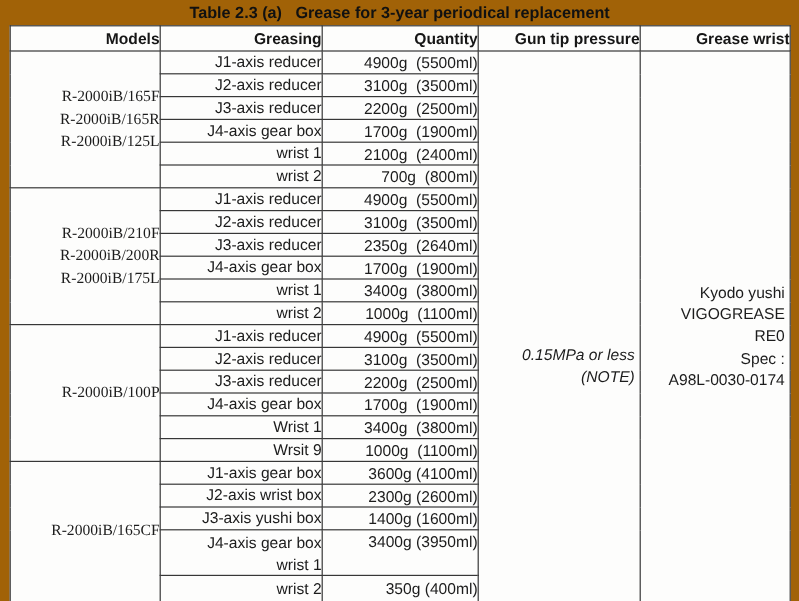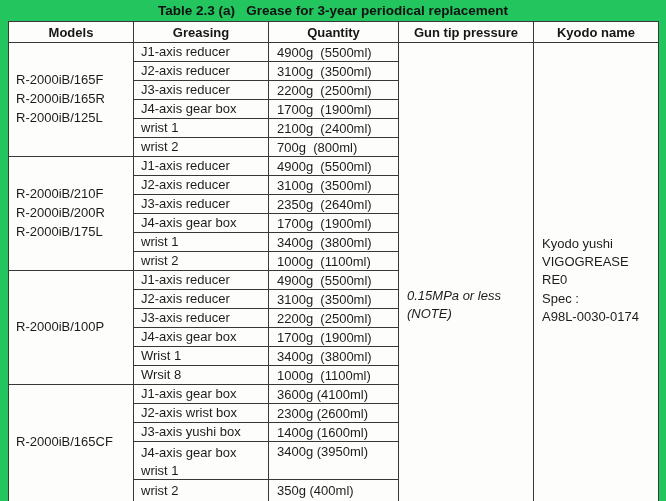--- a/index.html
+++ b/index.html
@@ -7,21 +7,21 @@
     padding: 0;
     background: #fbfbfa;
     font-family: "Liberation Sans", sans-serif;
     color: #1c1c1c;
   }
   .page {
     position: relative;
     width: 666px;
     height: 501px;
     overflow: hidden;
-    background: #22c55e;
+    background: #a16207;
   }
   .title {
     padding-top: 3px;
     text-align: center;
     font-size: 13.5px;
     font-weight: bold;
     color: #111;
     white-space: pre;
   }
   table.grease-table {
@@ -29,39 +29,41 @@
     table-layout: fixed;
     width: 650px;
     margin: 3px 0 0 8px;
     background: #fdfdfc;
   }
   th, td {
     border: 1px solid #373737;
     padding: 0;
     font-size: 13px;
     overflow: hidden;
+    text-align: right;
   }
   table.grease-table {
     border-bottom: 2px solid #222;
   }
   th {
     height: 20px;
     font-weight: bold;
-    text-align: center;
+    text-align: right;
     color: #161616;
   }
   tr.row { height: 19px; }
   tr.row-tall { height: 37px; }
   tr.row-last { height: 22px; }
 
   td.models {
     padding-left: 7px;
     vertical-align: middle;
     white-space: pre-line;
     line-height: 1.45;
+    font-family: Liberation Serif, serif;
   }
   td.greasing {
     padding-left: 7px;
     vertical-align: middle;
     white-space: pre-line;
     line-height: 1.35;
   }
   td.quantity {
     padding-left: 8px;
     vertical-align: middle;
@@ -100,21 +102,21 @@
       <col style="width:130px">
       <col style="width:135px">
       <col style="width:125px">
     </colgroup>
     <thead>
       <tr>
         <th>Models</th>
         <th>Greasing</th>
         <th>Quantity</th>
         <th>Gun tip pressure</th>
-        <th>Kyodo name</th>
+        <th>Grease wrist</th>
       </tr>
     </thead>
     <tbody>
 
       <tr class="row">
         <td class="models" rowspan="6">R-2000iB/165F
 R-2000iB/165R
 R-2000iB/125L</td>
         <td class="greasing">J1-axis reducer</td>
         <td class="quantity">4900g  (5500ml)</td>
@@ -189,21 +191,21 @@
       </tr>
       <tr class="row">
         <td class="greasing">J4-axis gear box</td>
         <td class="quantity">1700g  (1900ml)</td>
       </tr>
       <tr class="row">
         <td class="greasing">Wrist 1</td>
         <td class="quantity">3400g  (3800ml)</td>
       </tr>
       <tr class="row">
-        <td class="greasing">Wrsit 8</td>
+        <td class="greasing">Wrsit 9</td>
         <td class="quantity">1000g  (1100ml)</td>
       </tr>
 
       <tr class="row">
         <td class="models" rowspan="5">R-2000iB/165CF</td>
         <td class="greasing">J1-axis gear box</td>
         <td class="quantity">3600g (4100ml)</td>
       </tr>
       <tr class="row">
         <td class="greasing">J2-axis wrist box</td>

